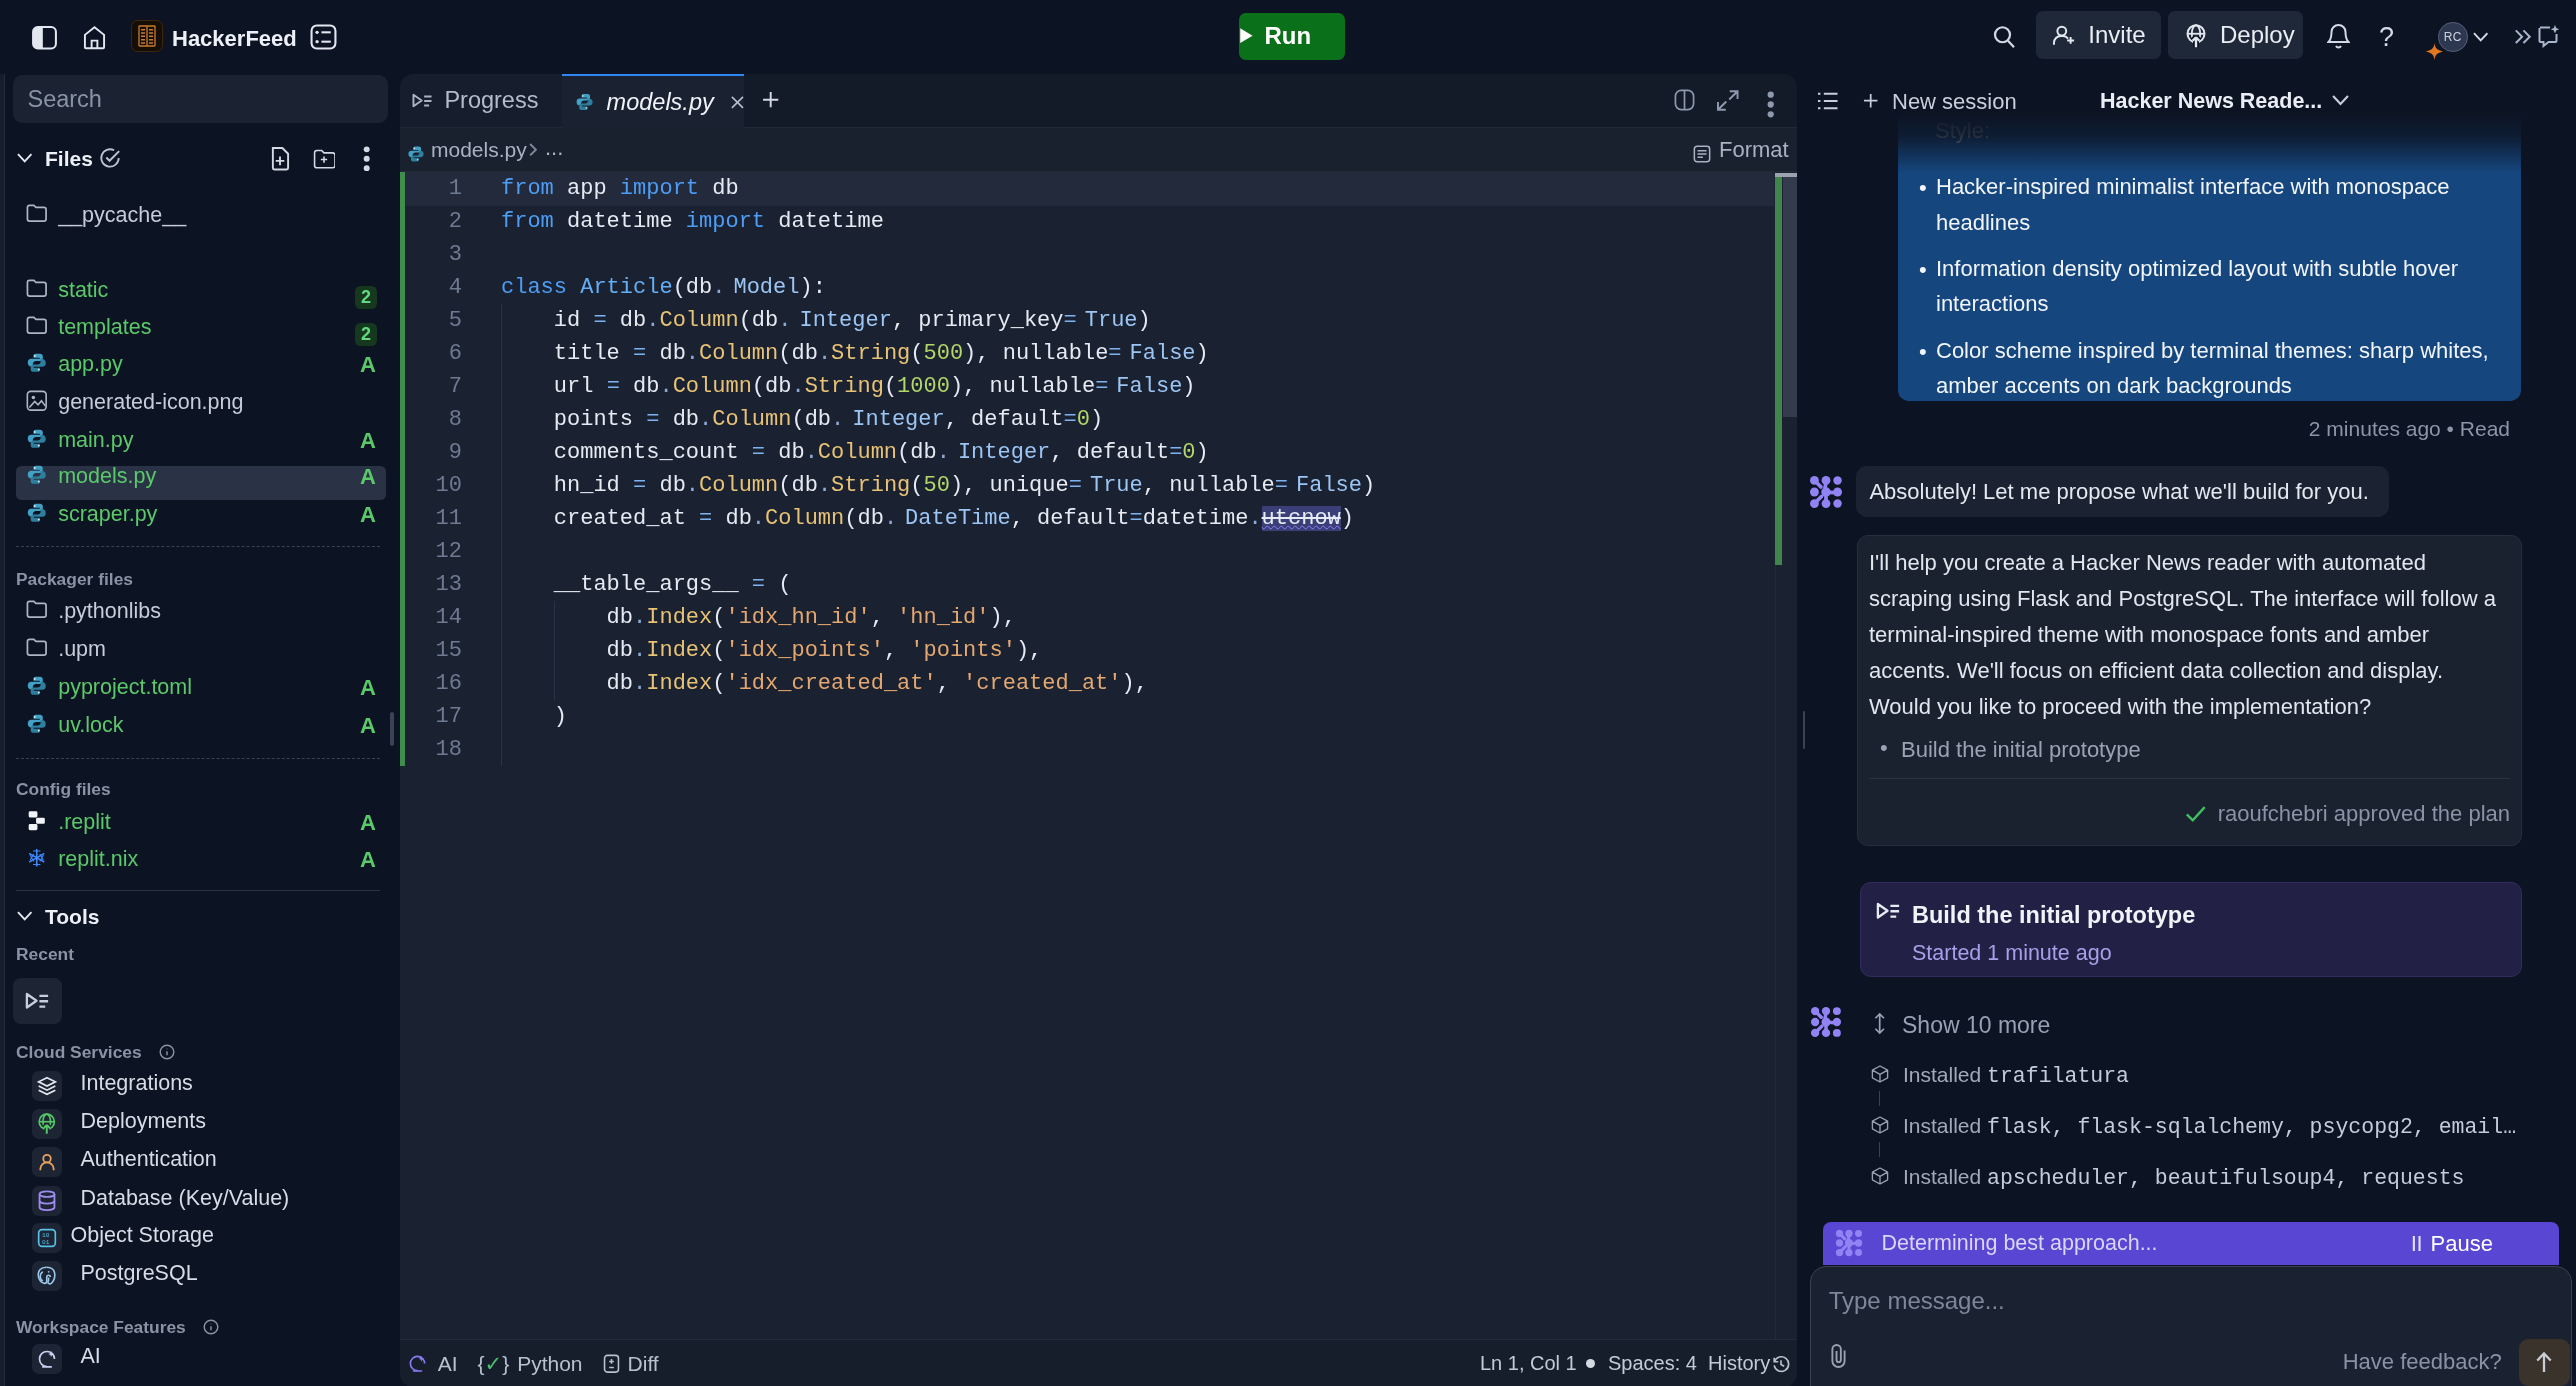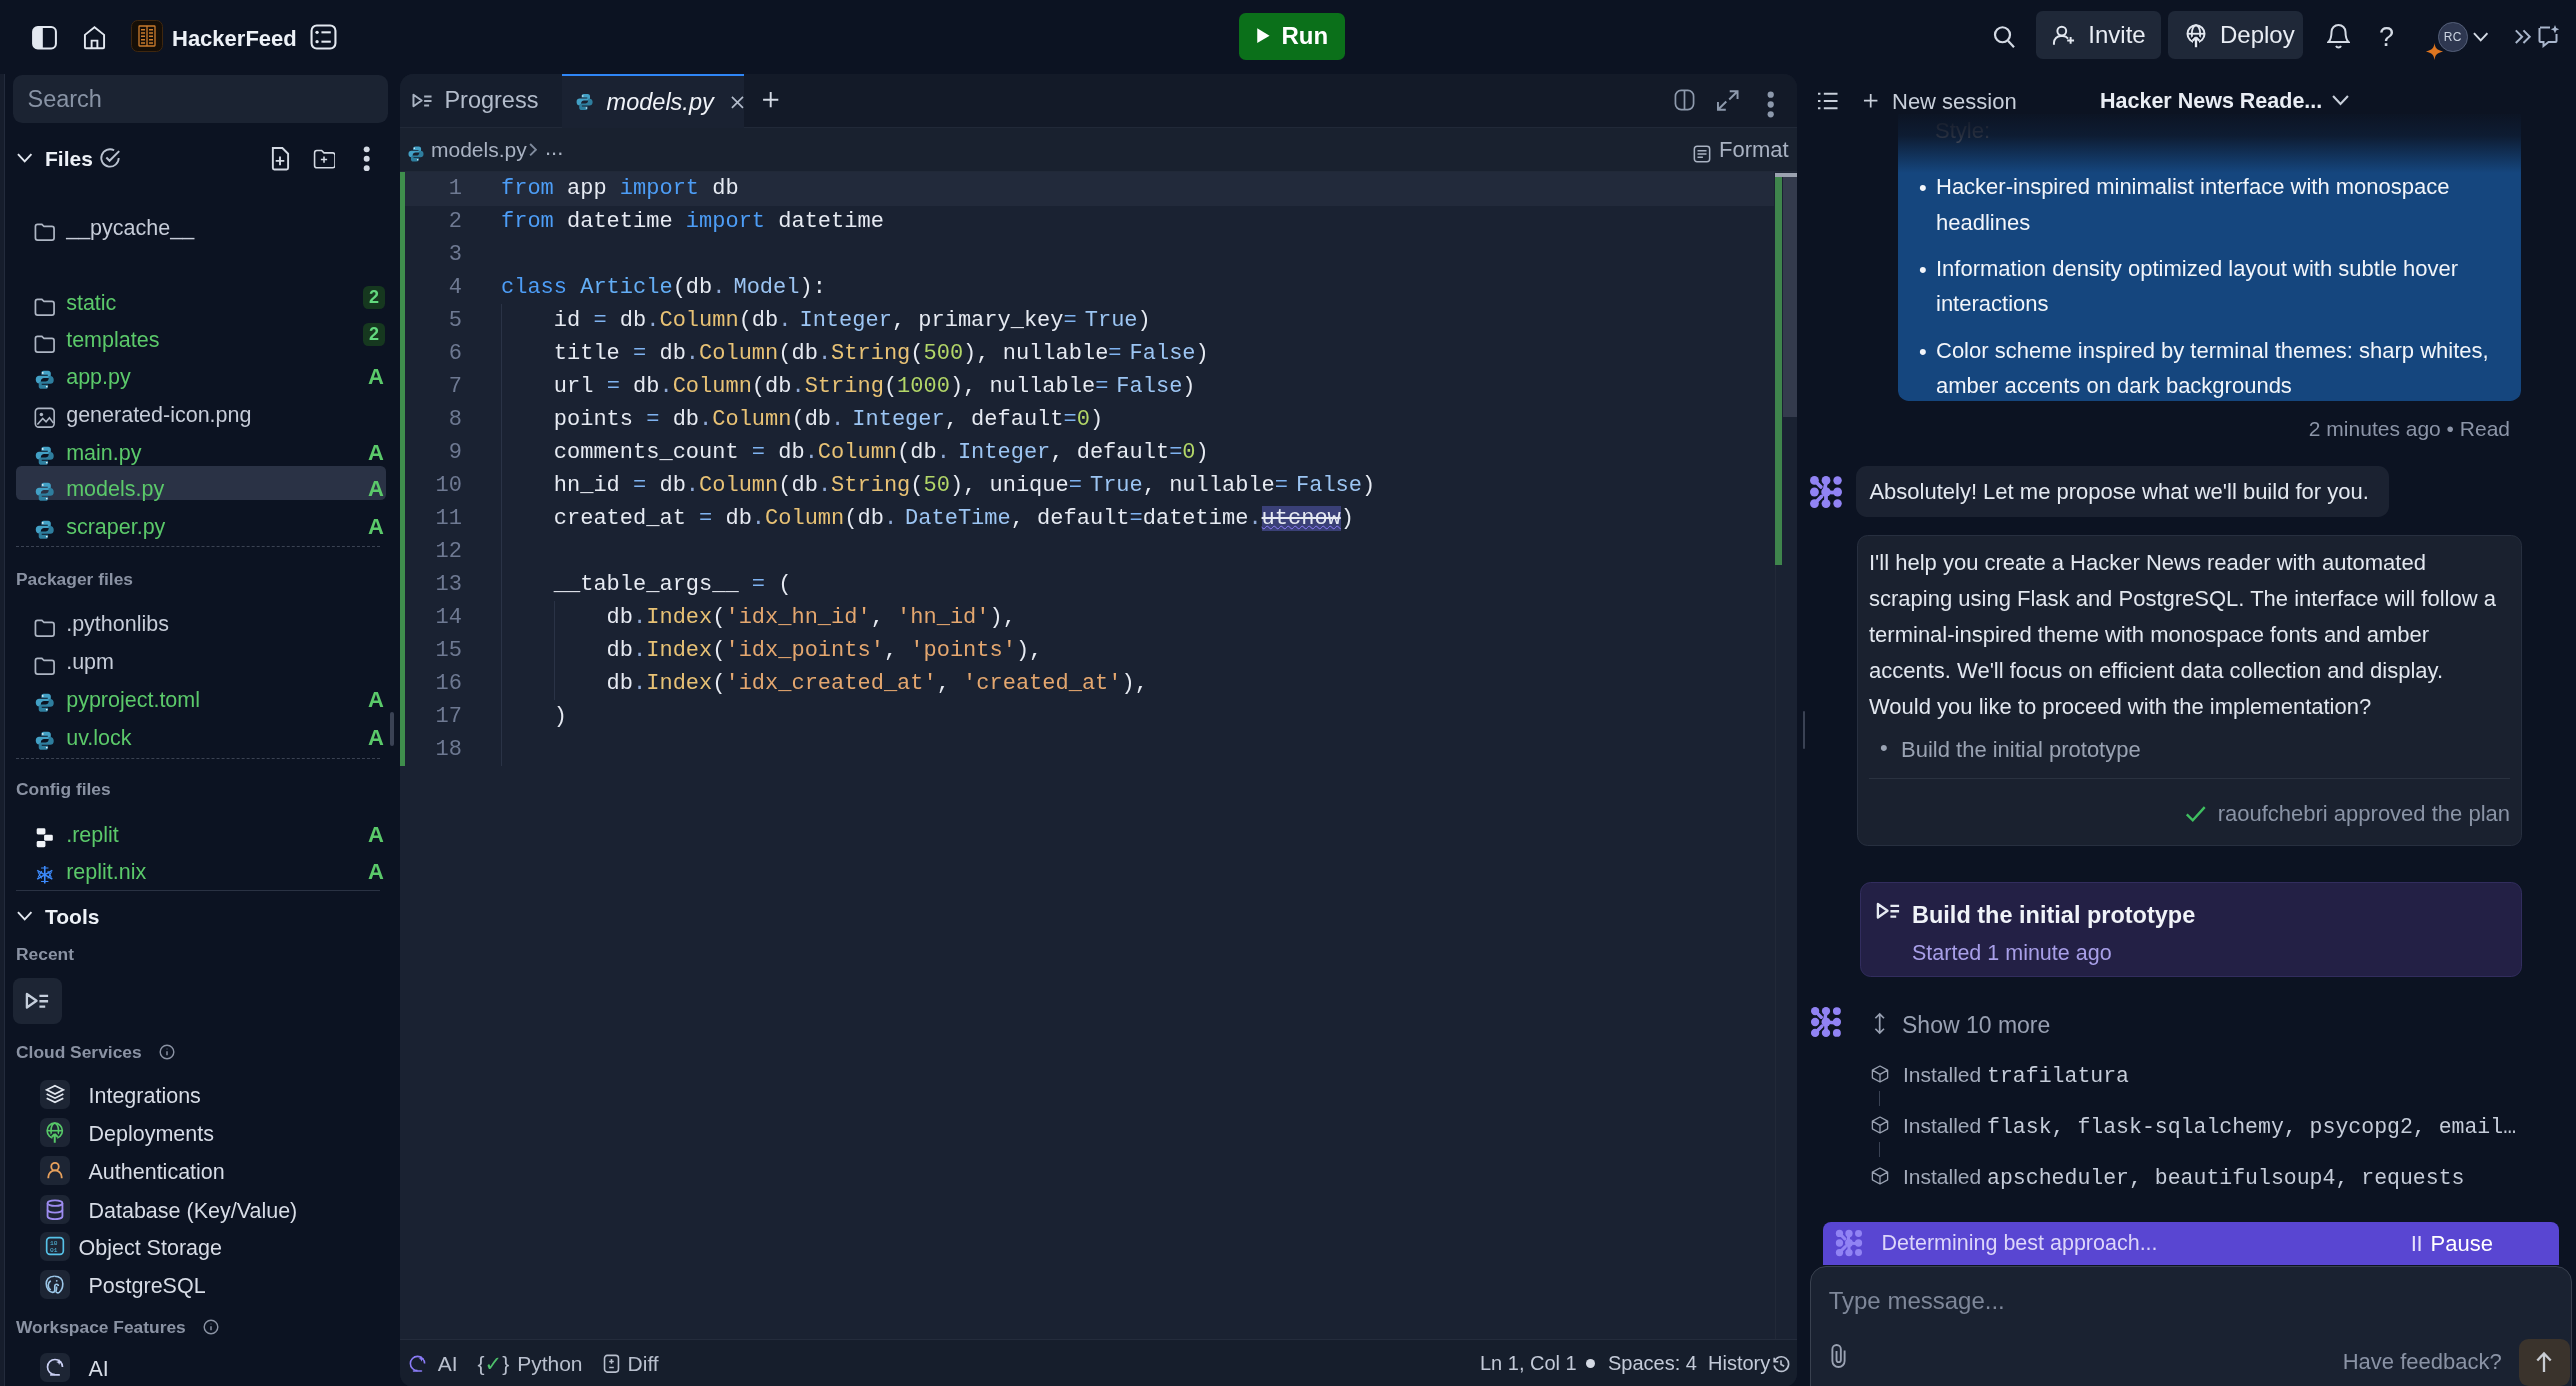--- a/index.html
+++ b/index.html
@@ -36,21 +36,21 @@
   <div class="abs" style="left:172px;top:25.5px;font-size:22px;font-weight:700;color:#EDF1F7">HackerFeed</div>
 
   <svg class="abs" style="left:310px;top:24px" width="27" height="26" viewBox="0 0 26 25" fill="none" stroke="#E3E8F0" stroke-width="2">
     <rect x="1.5" y="1.5" width="23" height="22" rx="5"></rect>
     <circle cx="6.8" cy="8" r="1.6" fill="#E3E8F0" stroke="none"></circle>
     <path d="M11 8 h9"></path>
     <circle cx="6.8" cy="17" r="1.6" fill="#E3E8F0" stroke="none"></circle>
     <path d="M11 17 h9"></path>
   </svg>
 
-  <div class="abs flex" style="left:1239px;top:12.7px;width:106px;height:47px;background:#0B701A;border-radius:6.7px;justify-content:center">
+  <div class="abs flex" style="left:1239px;top:12.7px;width:106px;height:47px;background:#0B701A;border-radius:6.7px;">
     <svg width="14.8" height="17.4" viewBox="0 0 12 14" style="margin-right:10.7px">
         <path d="M1 1 L11 7 L1 13 Z" fill="#fff"></path>
       </svg>
     <span style="font-size:24px;font-weight:700;color:#fff">Run</span>
   </div>
 
   <svg class="abs" style="left:1992px;top:23.5px" width="24" height="25.5" viewBox="0 0 24 25" fill="none" stroke="#D4DAE4" stroke-width="2.2">
     <circle cx="10.5" cy="10.5" r="7.5"></circle>
     <path d="M16 16.5 L22 23"></path>
   </svg>
@@ -97,21 +97,21 @@
     <path d="M2 1.5 L9 8.5 L2 15.5 M10.5 1.5 L17.5 8.5 L10.5 15.5"></path>
   </svg>
 
   <svg class="abs" style="left:2536px;top:23.5px" width="24" height="24" viewBox="0 0 24 24" fill="none" stroke="#A9B6CC" stroke-width="2">
     <path d="M4 3.5 h10 M3.5 4 v13 a1 1 0 0 0 1 1 h3 v4 l5-4 h7 a1 1 0 0 0 1-1 v-7"></path>
     <path d="M19 1 l1.2 3 3 1.2 -3 1.2 -1.2 3 -1.2-3 -3-1.2 3-1.2z" fill="#A9B6CC" stroke="none"></path>
   </svg>
 </div>
 
 <style>
-  .srow { position:absolute; left:8px; width:396px; height:38px; display:flex; align-items:flex-end; font-size:21.5px; color:#C6CCD8; }
+  .srow { position:absolute; left:0; width:396px; height:38px; display:flex; align-items:flex-start; font-size:21.5px; color:#C6CCD8; }
   .srow .ic { margin-left:26px; width:21.5px; display:flex; justify-content:center; }
   .srow .nm { margin-left:10.7px; }
   .green { color:#5BC96A !important; }
   .amark { position:absolute; left:358px; width:20px; text-align:center; color:#5BC96A; font-size:22px; font-weight:600; }
   .badge2 { position:absolute; left:355px; top:50%; margin-top:-11.4px; width:22px; height:23px; background:#16381F; border-radius:5.4px; color:#62D97E; font-size:18px; font-weight:700; display:flex; align-items:center; justify-content:center; }
   .seclab { position:absolute; left:16px; font-size:17.4px; font-weight:600; color:#8A92A3; padding-top:2.7px; }
   .dashdiv { position:absolute; left:16px; width:364px; border-top:1.3px dashed #3A4252; }
   .soliddiv { position:absolute; left:16px; width:364px; border-top:1.3px solid #2A3243; }
 </style>
 <svg width="0" height="0" style="position:absolute">

